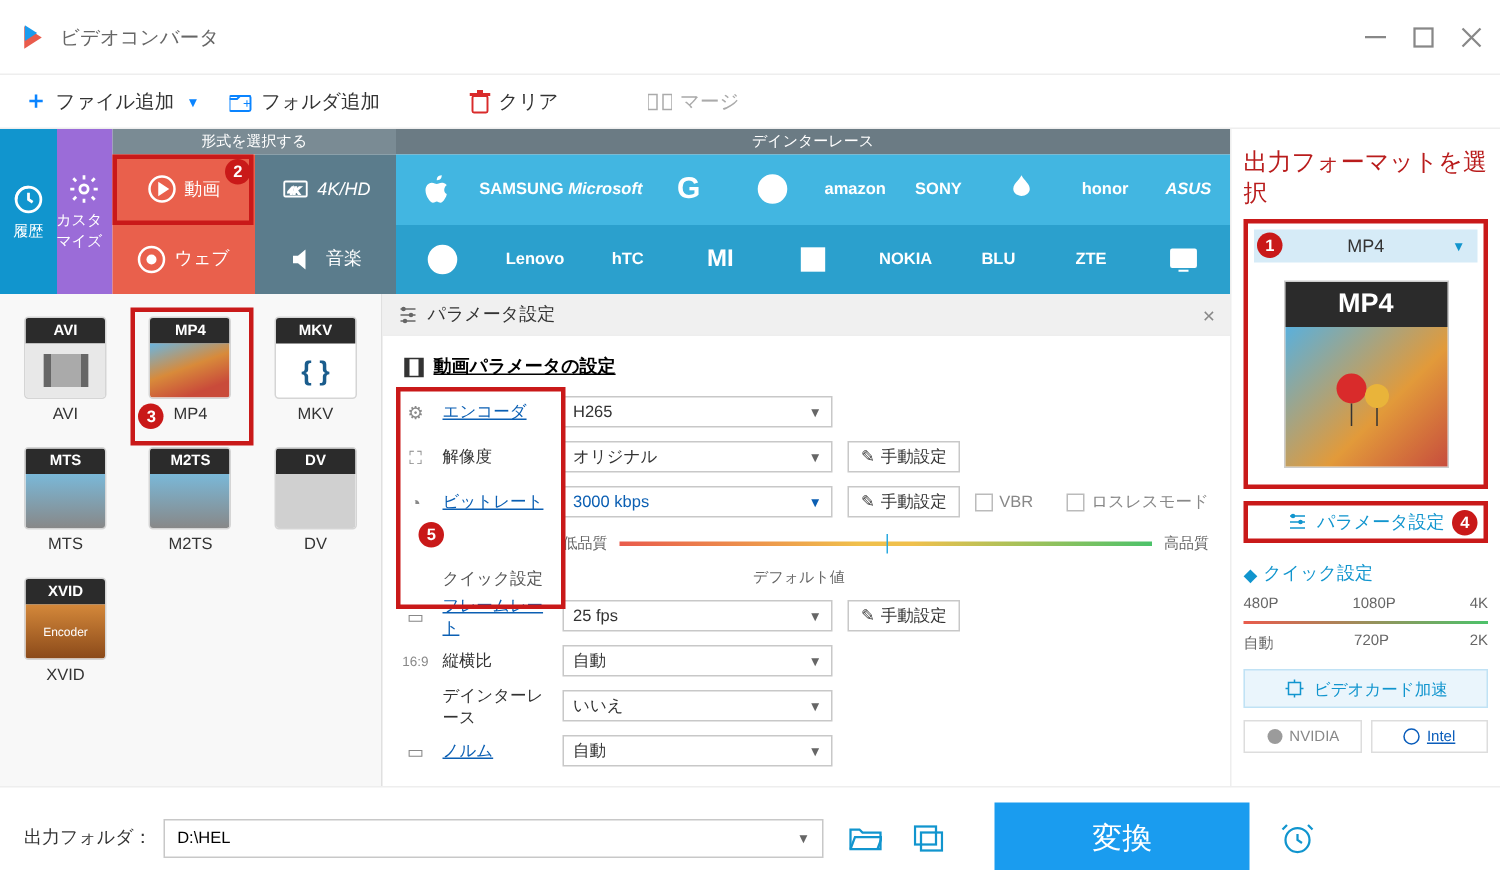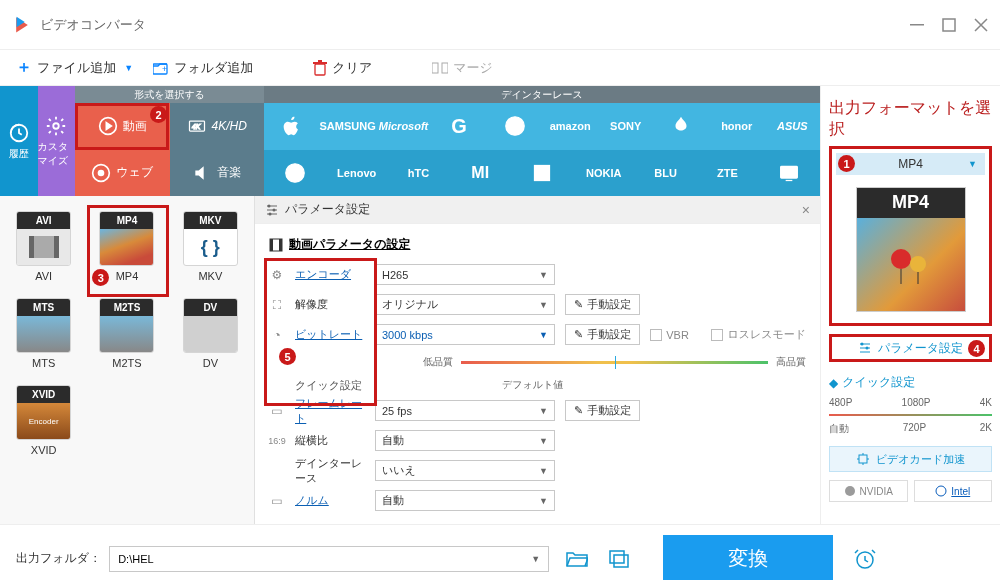--- a/index.html
+++ b/index.html
@@ -68,21 +68,21 @@
 .pp-rlabel { width: 70px; font-size: 11px; color: #0b5fb3; }
 .pp-rlabel.black { color: #333; }
 .pp-rlabel.u { text-decoration: underline; }
 .pp-select { width: 180px; height: 21px; border: 1px solid #c8c8c8; background: #fff; padding: 0 6px; font-size: 11px; display: flex; align-items: center; justify-content: space-between; color: #333; }
 .pp-select .arr { font-size: 9px; color: #666; }
 .pp-select.blue { color: #0b5fb3; }
 .pp-select.blue .arr { color: #0b5fb3; }
 .pp-btn { height: 21px; border: 1px solid #c8c8c8; padding: 0 8px; font-size: 11px; display: flex; align-items: center; gap: 4px; color: #333; }
 .pp-cb { display: flex; align-items: center; gap: 4px; font-size: 11px; color: #888; }
 .cbx { width: 12px; height: 12px; border: 1px solid #bbb; }
-.quality-bar { flex: 1; display: flex; align-items: center; gap: 8px; padding-left: 48px; }
+.quality-bar { flex: 1; display: flex; align-items: center; gap: 8px; }
 .qb-label { font-size: 10px; color: #666; }
 .qb-track { flex: 1; height: 3px; background: linear-gradient(90deg, #e95b4c 0%, #f0c04c 45%, #f0c04c 55%, #4cc26a 100%); position: relative; }
 .qb-tick { position: absolute; top: -5px; width: 1px; height: 13px; background: #2aa9e0; }
 .indent-label { margin-left: 26px; font-size: 11px; color: #555; }
 
 .output-section { padding-top: 4px; }
 .os-title { font-size: 16px; color: #b91c1c; margin-bottom: 6px; }
 .os-preview { border: 3px solid #c91919; padding: 4px; position: relative; background: #fff; }
 .os-fmt-head { height: 22px; background: #d6ebf7; display: flex; align-items: center; justify-content: center; font-size: 12px; color: #333; position: relative; }
 .os-fmt-head .arr { position: absolute; right: 8px; font-size: 9px; color: #1195ce; }

